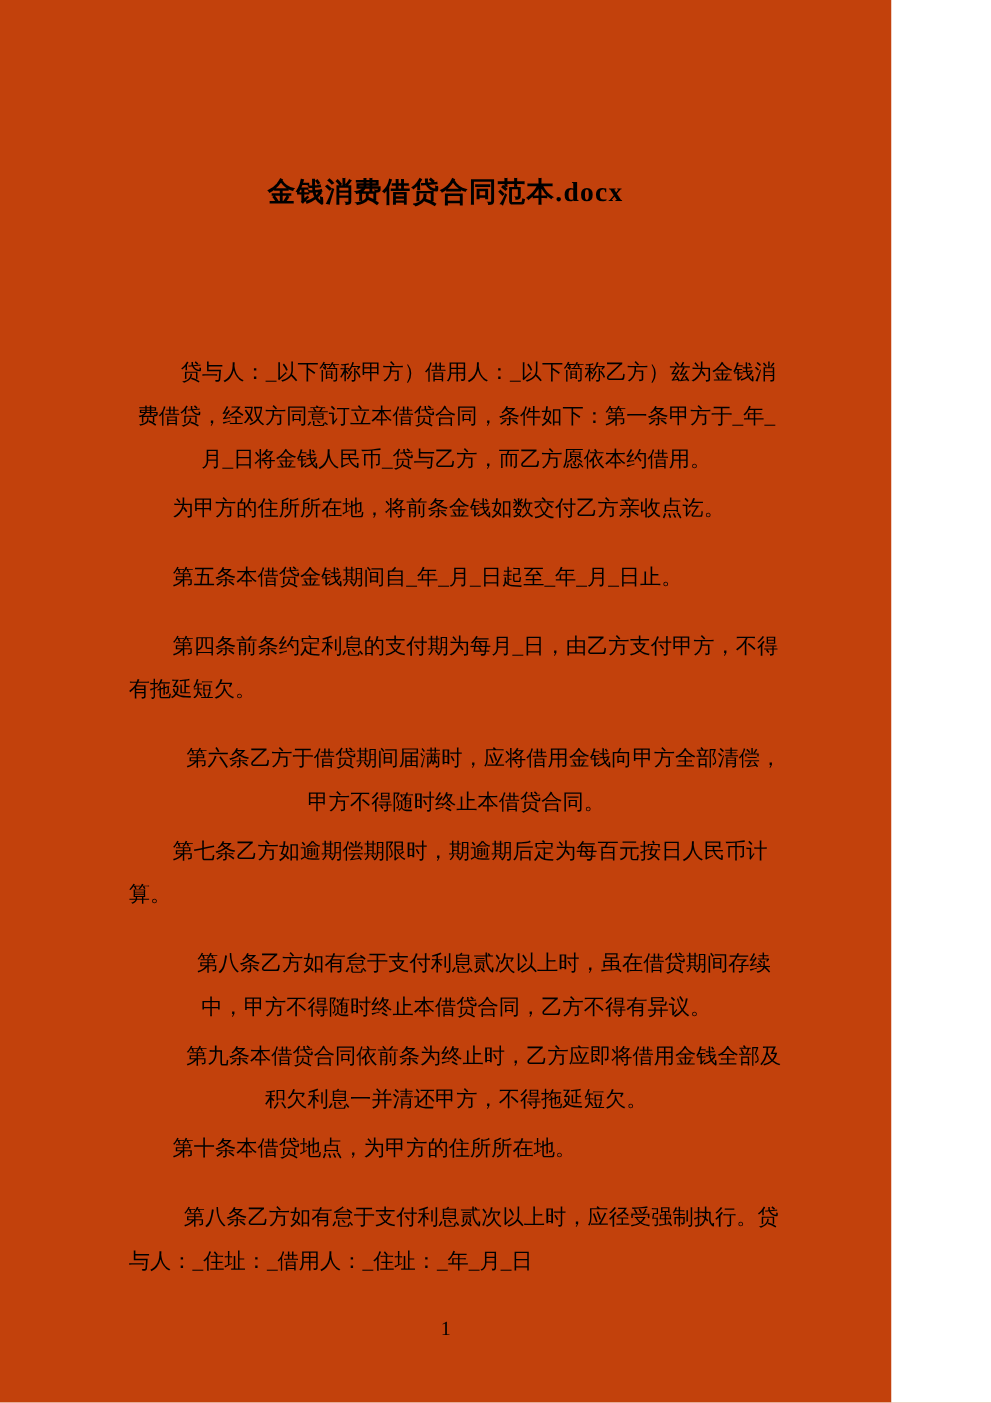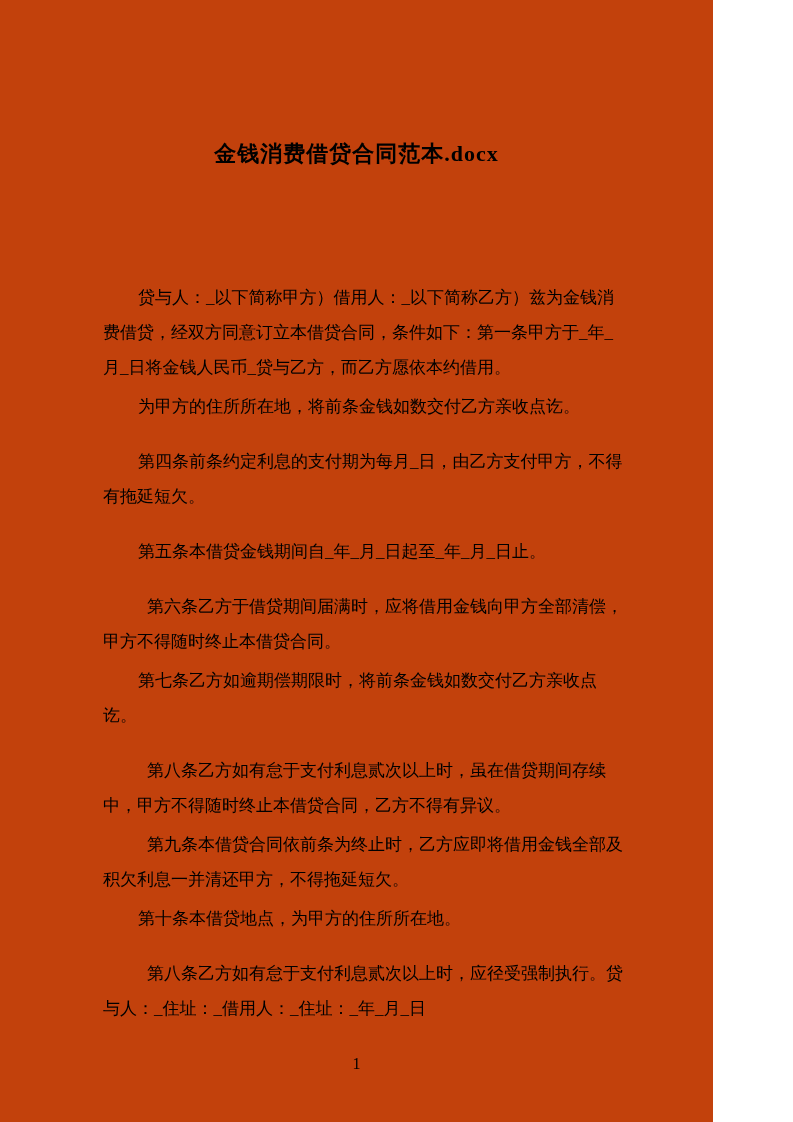--- a/index.html
+++ b/index.html
@@ -31,20 +31,21 @@
   .content p {
     margin: 0 0 20px 0;
     font-size: 17px;
     line-height: 35px;
     text-indent: 35px;
     text-align: left;
     word-break: break-all;
   }
   .content p.tight {
     margin-bottom: 4px;
+    text-align: center;
   }
   .content p.sp {
     text-indent: 44px;
   }
   .page-num {
     position: absolute;
     top: 1046px;
     left: 0;
     width: 100%;
     text-align: center;
@@ -55,24 +56,24 @@
 </head>
 <body>
 
 <div class="page">
 
   <h1 class="doc-title">金钱消费借贷合同范本.docx</h1>
 
   <div class="content">
     <p class="tight">贷与人：_以下简称甲方）借用人：_以下简称乙方）兹为金钱消费借贷，经双方同意订立本借贷合同，条件如下：第一条甲方于_年_月_日将金钱人民币_贷与乙方，而乙方愿依本约借用。</p>
     <p>为甲方的住所所在地，将前条金钱如数交付乙方亲收点讫。</p>
+    <p>第五条本借贷金钱期间自_年_月_日起至_年_月_日止。</p>
     <p>第四条前条约定利息的支付期为每月_日，由乙方支付甲方，不得有拖延短欠。</p>
-    <p>第五条本借贷金钱期间自_年_月_日起至_年_月_日止。</p>
     <p class="tight sp">第六条乙方于借贷期间届满时，应将借用金钱向甲方全部清偿，甲方不得随时终止本借贷合同。</p>
-    <p>第七条乙方如逾期偿期限时，将前条金钱如数交付乙方亲收点讫。</p>
+    <p>第七条乙方如逾期偿期限时，期逾期后定为每百元按日人民币计算。</p>
     <p class="tight sp">第八条乙方如有怠于支付利息贰次以上时，虽在借贷期间存续中，甲方不得随时终止本借贷合同，乙方不得有异议。</p>
     <p class="tight sp">第九条本借贷合同依前条为终止时，乙方应即将借用金钱全部及积欠利息一并清还甲方，不得拖延短欠。</p>
     <p>第十条本借贷地点，为甲方的住所所在地。</p>
     <p class="sp">第八条乙方如有怠于支付利息贰次以上时，应径受强制执行。贷与人：_住址：_借用人：_住址：_年_月_日</p>
   </div>
 
   <div class="page-num">1</div>
 
 </div>
 

